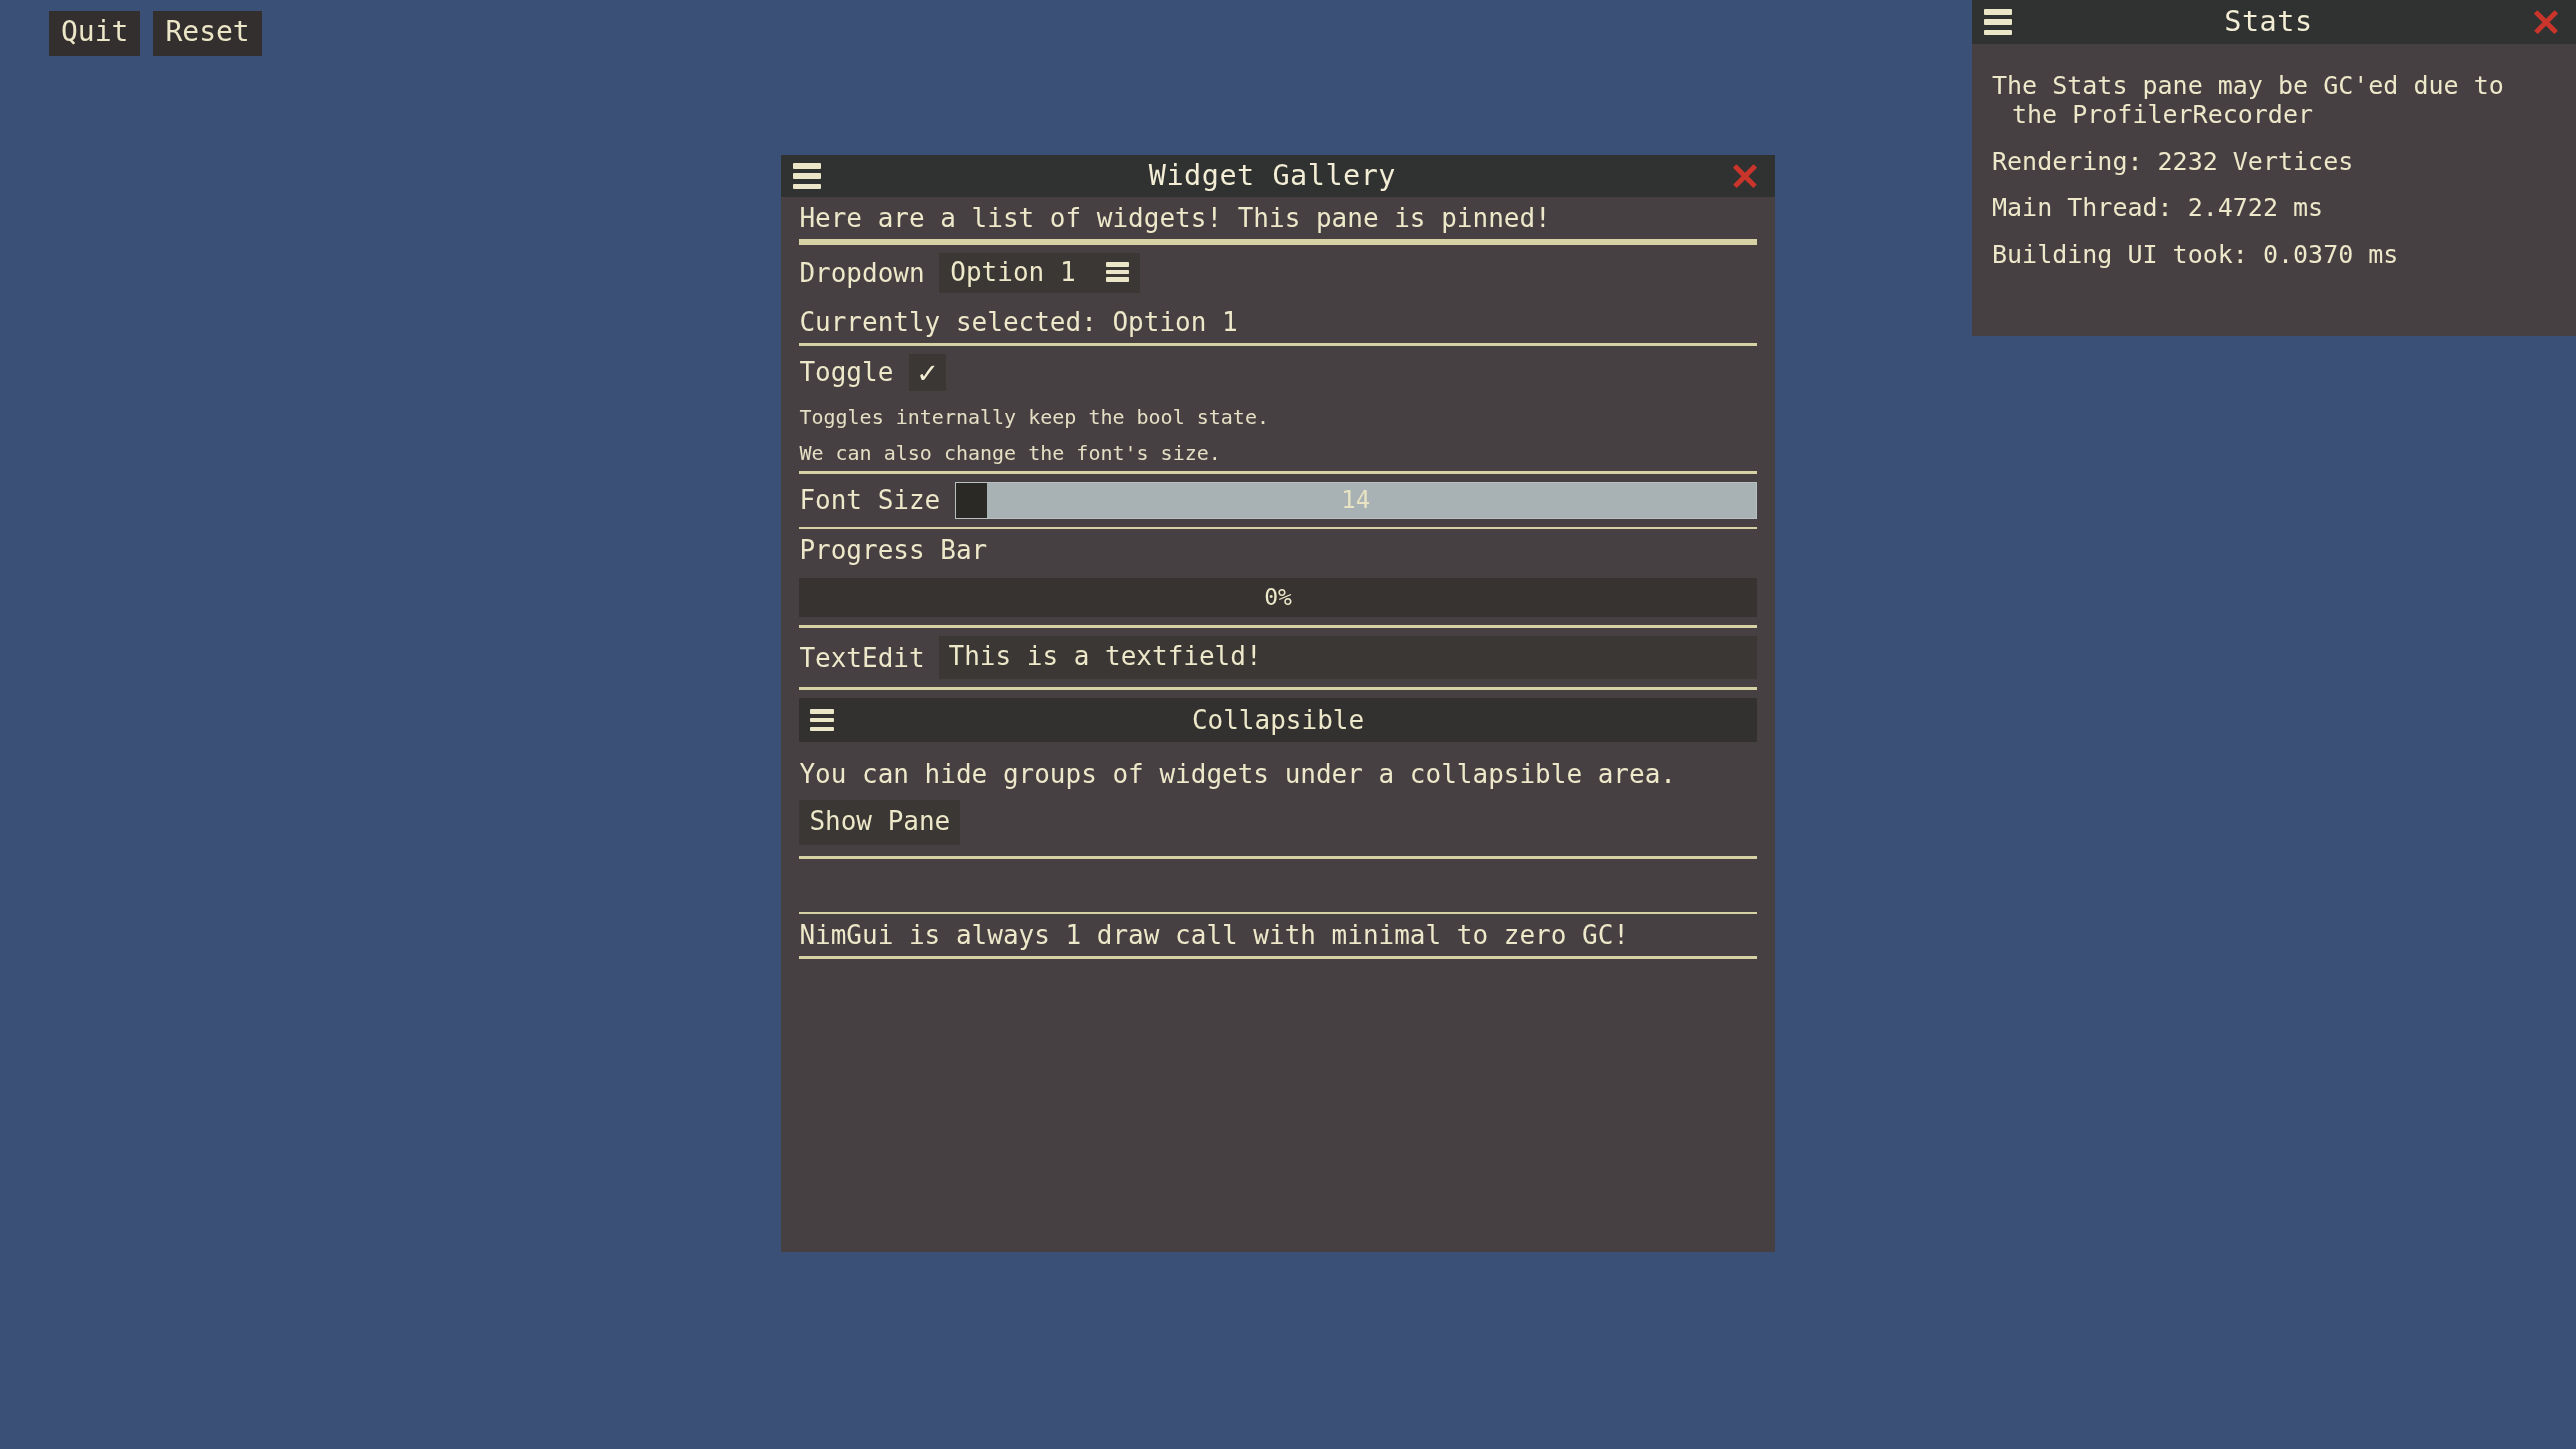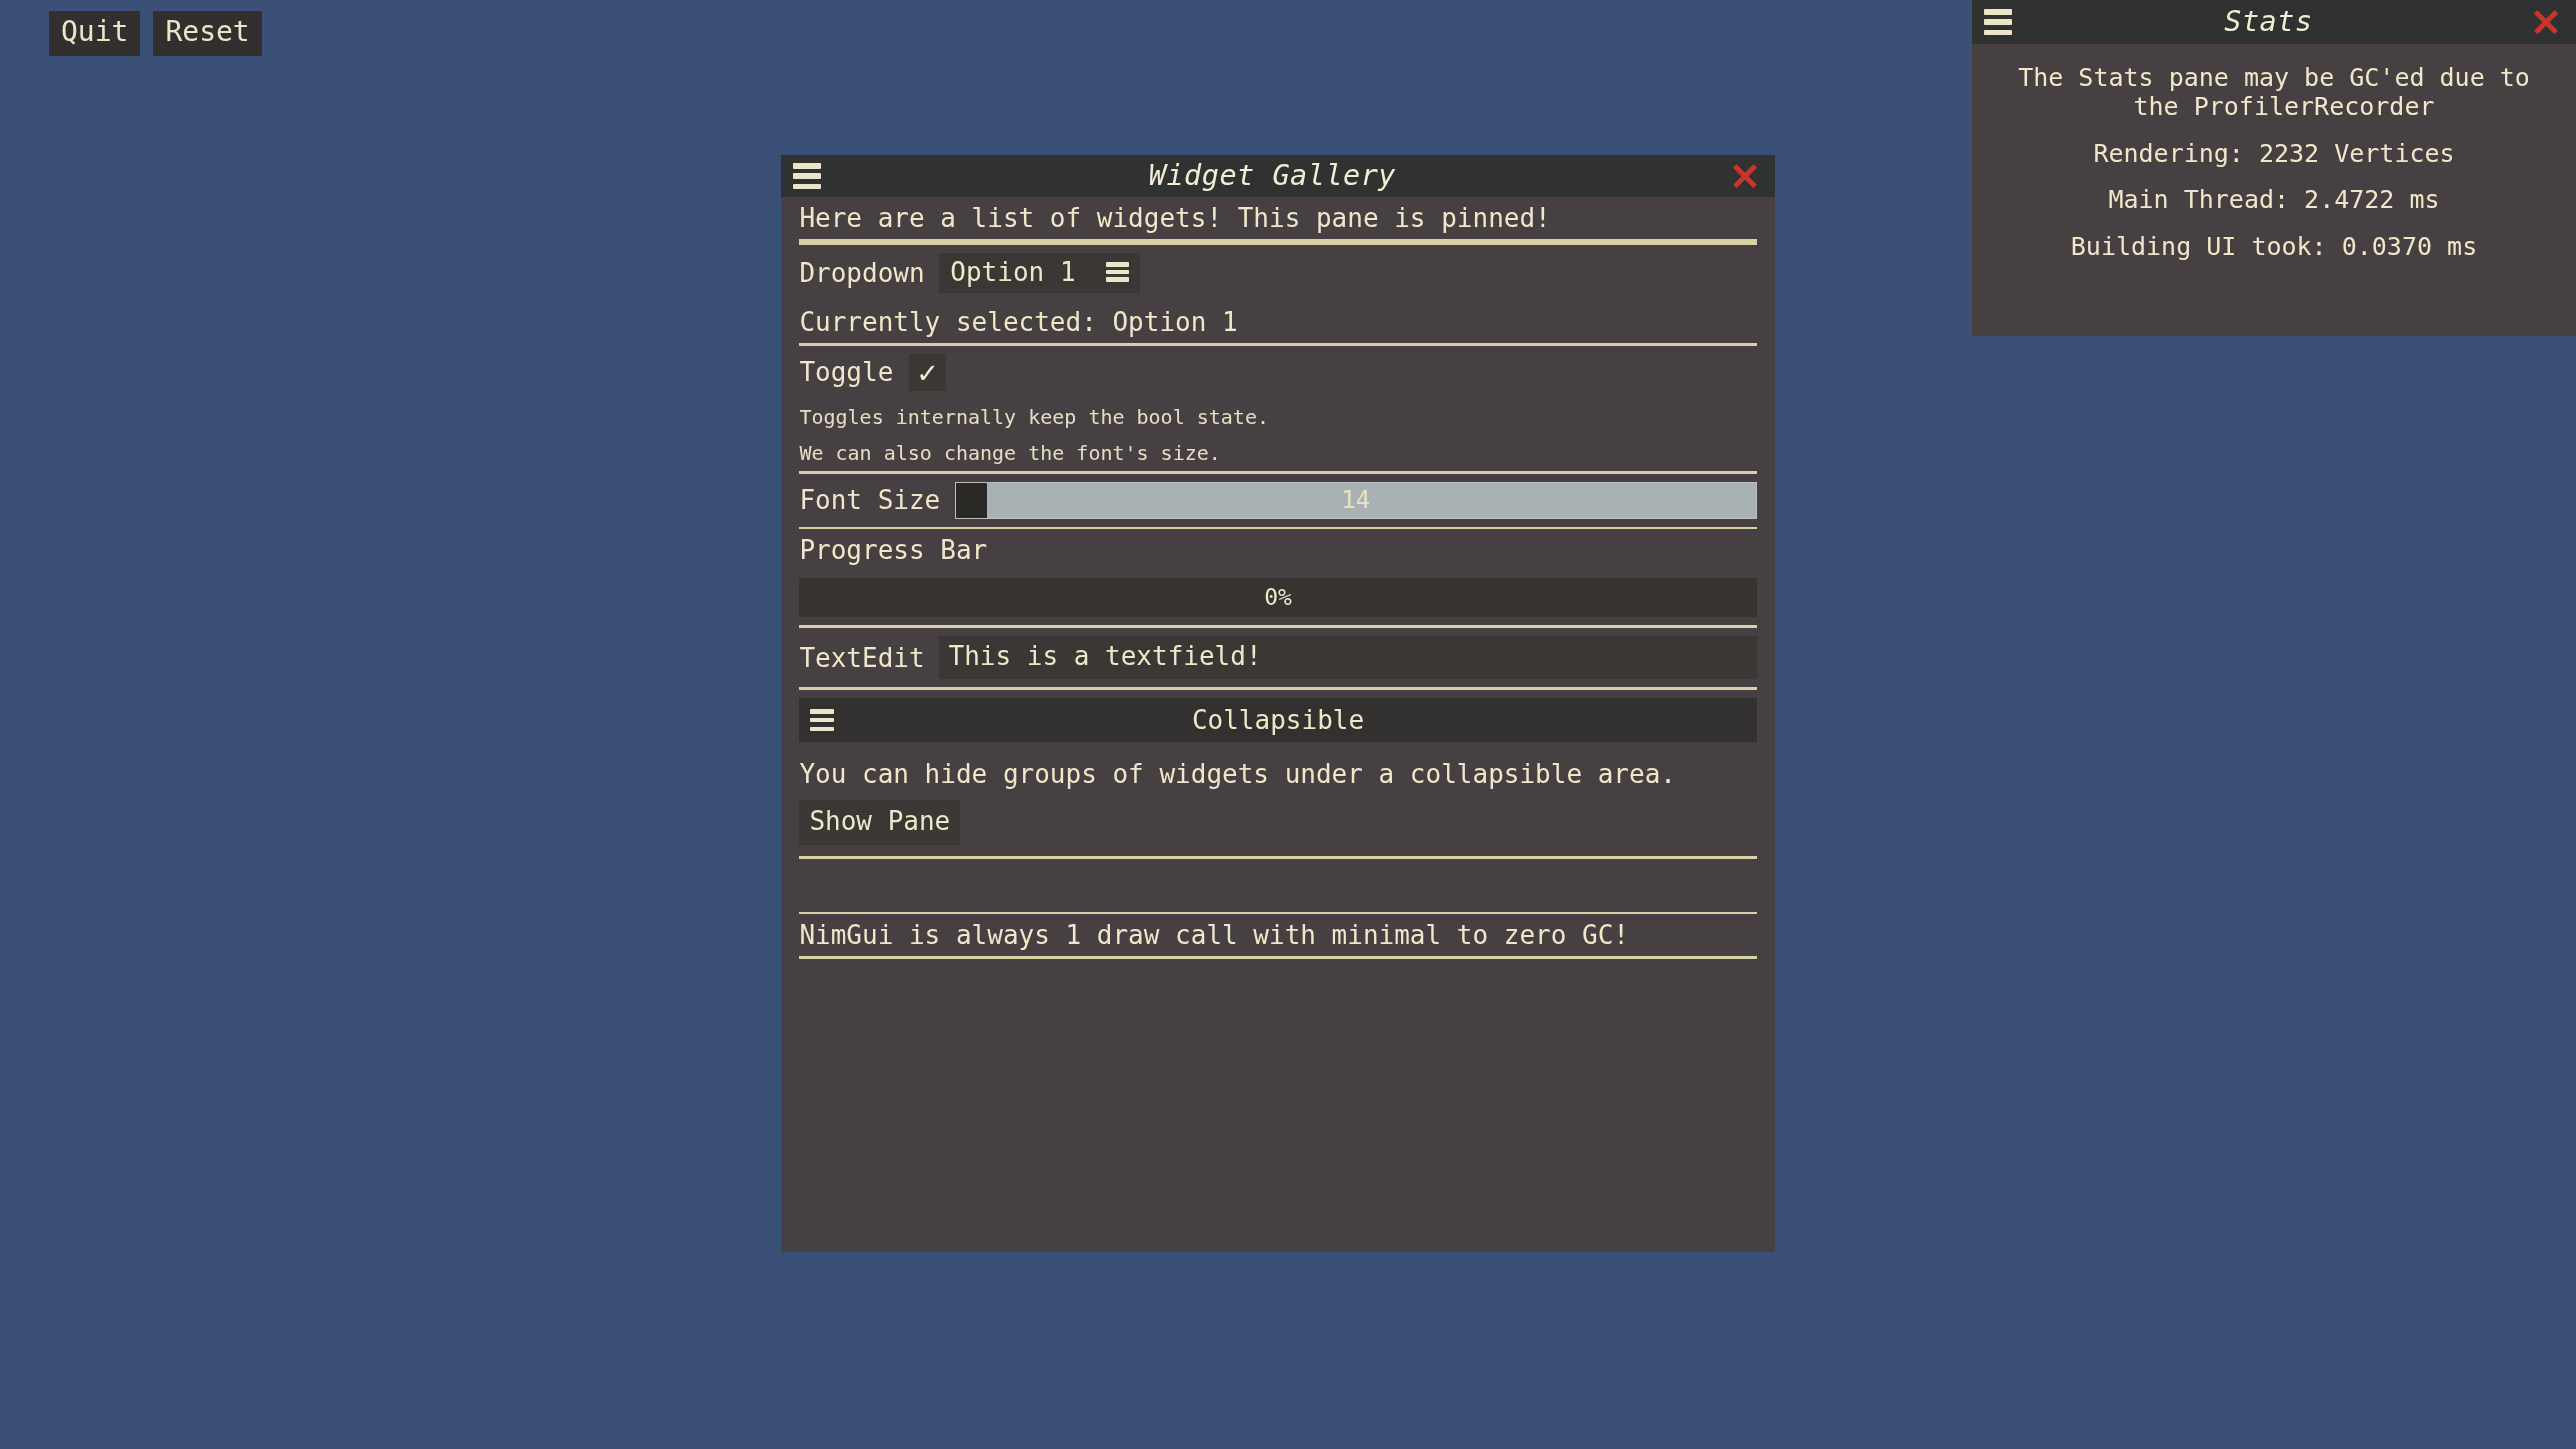--- a/index.html
+++ b/index.html
@@ -53,21 +53,20 @@
     position: relative;
     flex: none;
   }
   .pane-title-text {
     flex: 1;
     text-align: center;
     color: #f2edd4;
     font-size: 28.5px;
     line-height: 1;
     letter-spacing: 0.5px;
-    font-style: italic;
   }
   .hamburger {
     width: 28px;
     height: 26px;
     margin-left: 12px;
     display: flex;
     flex-direction: column;
     justify-content: space-between;
     cursor: pointer;
     flex: none;
@@ -269,21 +268,21 @@
   .spacer-blk { height: 53px; }
 
   
   #stats-pane {
     left: 1972px;
     top: 0px;
     width: 604px;
     height: 336px;
   }
   #stats-pane .pane-title { height: 44px; }
-  #stats-pane .pane-body { padding: 4px 20px; text-align: center; }
+  #stats-pane .pane-body { padding: 12px 20px; }
   .stats-line {
     color: #ede8c9;
     font-size: 25px;
     line-height: 1.12;
     margin-top: 18.4px;
     white-space: nowrap;
   }
   .stats-note {
     color: #ede8c9;
     font-size: 25px;

